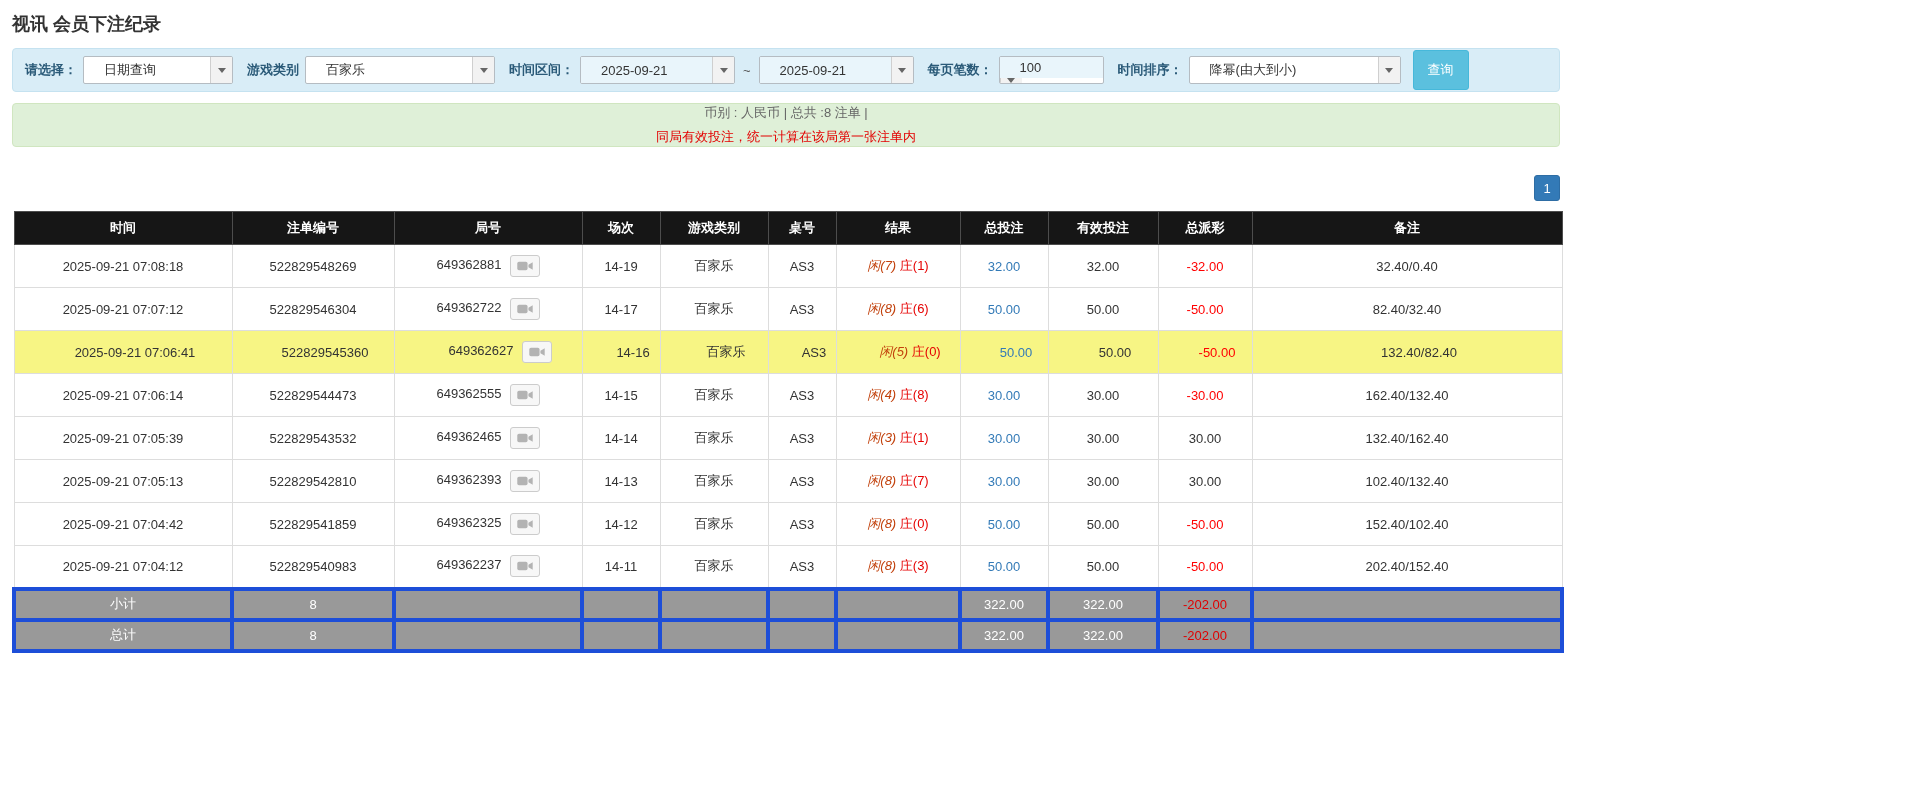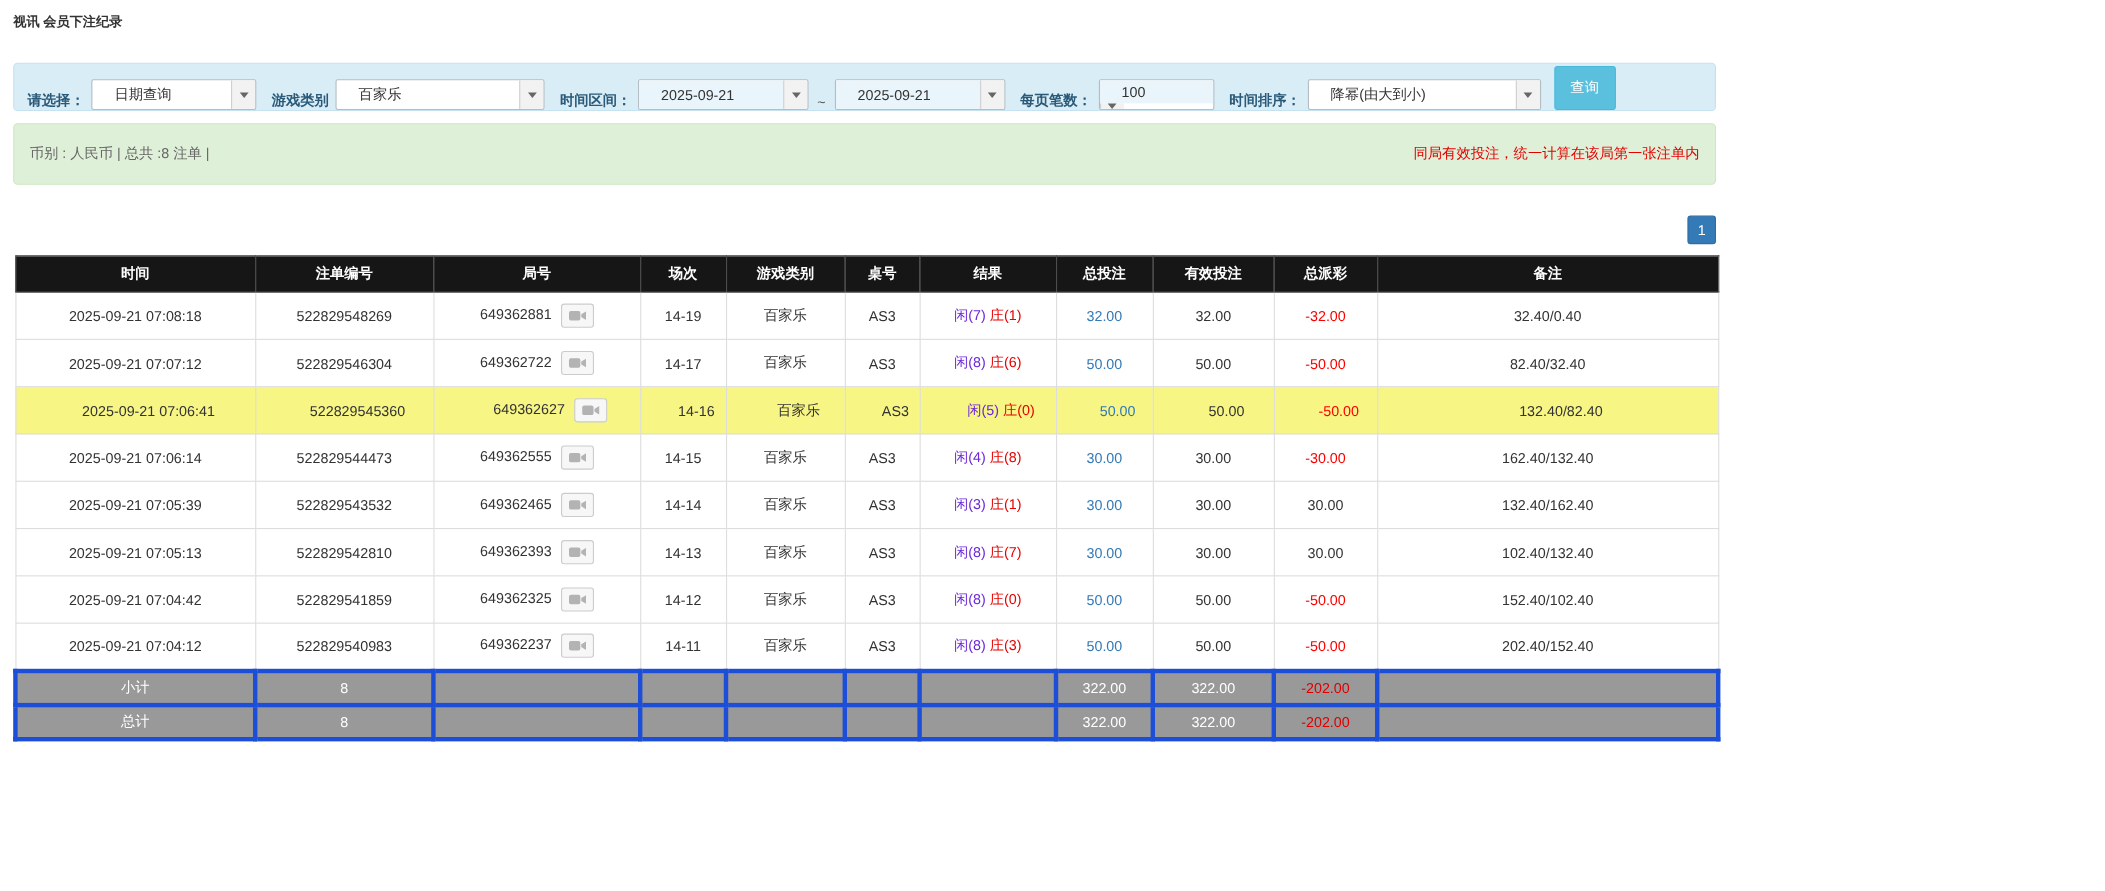--- a/index.html
+++ b/index.html
@@ -4,26 +4,26 @@
 <style>
   * { box-sizing: border-box; }
   html, body { margin: 0; padding: 0; background: #fff; }
   body {
     width: 1914px; min-height: 810px;
     font-family: "Liberation Sans", "DejaVu Sans", sans-serif;
     color: #333; font-size: 13px;
   }
   .container { width: 1548px; margin-left: 12px; padding-top: 6px; }
 
-  .page-title { font-size: 12px; font-weight: 600; color: #333; margin: 6px 0 28px 0; }
+  .page-title { font-size: 18px; font-weight: 600; color: #333; margin: 6px 0 12px 0; }
 
   
   .filter-bar {
     background: #d9edf7; border: 1px solid #c5e2f0; border-radius: 4px;
-    height: 44px; display: flex; align-items: flex-end; padding: 0 12px;
+    height: 44px; display: flex; align-items: center; padding: 0 12px;
     white-space: nowrap;
   }
   .filter-label { color: #2a5a78; font-weight: bold; margin-right: 6px; }
   .filter-label.gap { margin-left: 14px; }
   .combo {
     display: inline-flex; height: 28px; background: #fff;
     border: 1px solid #b5bcc2; border-radius: 2px; overflow: hidden;
     cursor: pointer; vertical-align: middle;
   }
   .combo .txt { display: flex; align-items: center; padding: 0 20px; flex: 1; color: #333; }
@@ -42,22 +42,22 @@
   .tilde { margin: 0 8px; color: #555; }
   .search-btn {
     height: 40px; padding: 0 14px; margin-left: 12px;
     background: #5bc0de; border: 1px solid #46b8da; border-radius: 3px;
     color: #fff; font-size: 13px; cursor: pointer;
   }
 
   
   .info-bar {
     margin-top: 11px; background: #dff0d8; border: 1px solid #d0e6c0;
-    border-radius: 4px; height: 56px; display: flex; align-items: center;
-    justify-content: space-between; padding: 0 14px;
+    border-radius: 4px; height: 44px; display: flex; align-items: center;
+    justify-content: space-between; padding: 0 14px; flex-direction: column;
   }
   .info-summary { color: #666; }
   .info-notice { color: #e30000; }
 
   
   .pagination-row { display: flex; justify-content: flex-end; margin-top: 28px; }
   .page-btn {
     min-width: 26px; height: 26px; background: #337ab7; border: 1px solid #2e6da4;
     border-radius: 3px; color: #fff; display: flex; align-items: center;
     justify-content: center; font-size: 13px; cursor: pointer;
@@ -71,21 +71,21 @@
   .data-table th {
     background: #161616; color: #fff; font-weight: bold;
     padding: 7px 4px; border: 1px solid #4d4d4d; text-align: center;
   }
   .data-table tbody td {
     border: 1px solid #ddd; padding: 0 6px; height: 43px;
     text-align: center; background: #fff; vertical-align: middle;
   }
   tr.highlight td { background: #f7f584 !important; padding-left: 30px; }
   .link-blue { color: #337ab7; cursor: pointer; }
-  .res-player { color: #6d28d9; }
+  .res-player { color: #c2410c; font-style: italic; }
   .res-banker { color: #e60000; }
   .payout-cell.neg { color: #ff0000; }
   .data-table tfoot td {
     background: #999; color: #fff; height: 31px; border: 4px solid #1d4ed8;
     text-align: center; vertical-align: middle;
   }
   .data-table tfoot .payout-cell.neg { color: #e00000; }
 
   .video-btn {
     display: inline-flex; align-items: center; justify-content: center;

